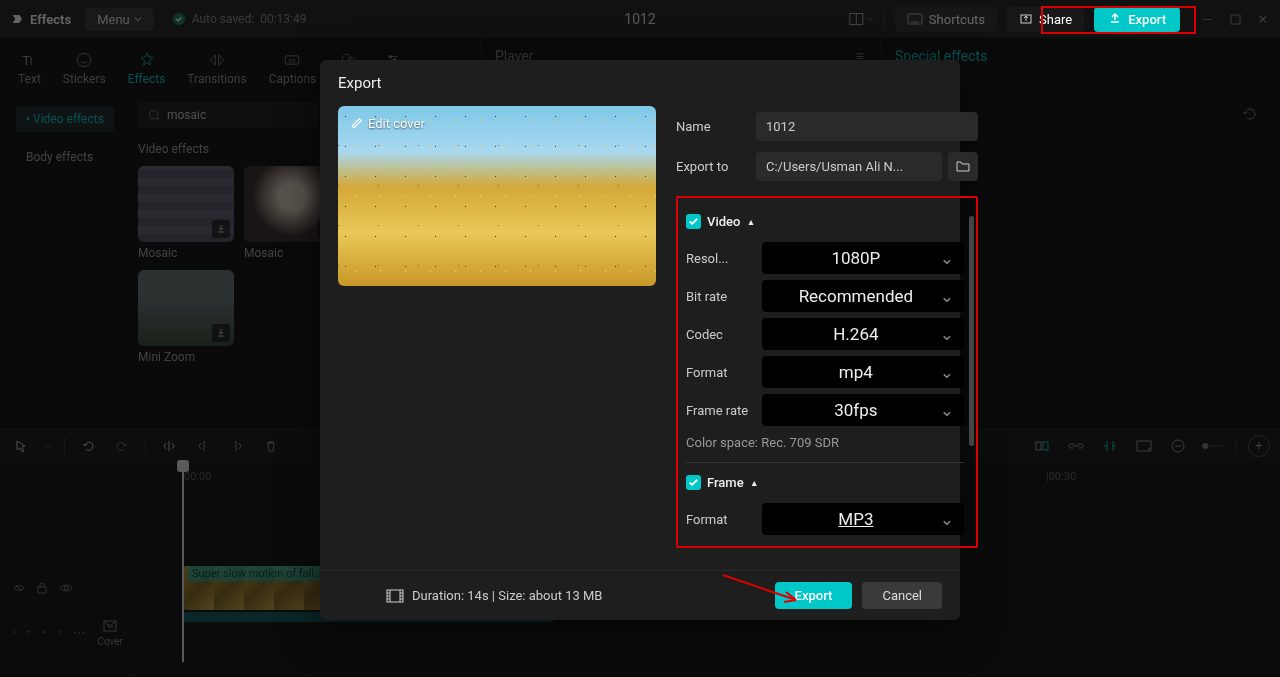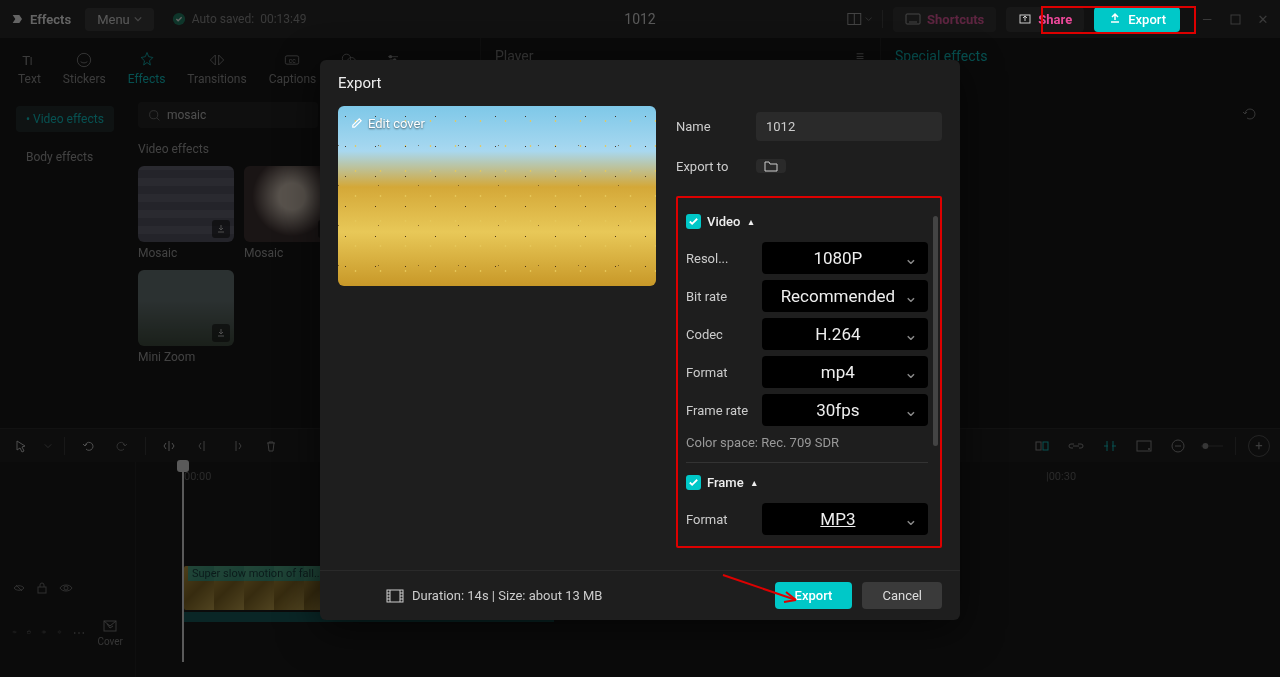--- a/index.html
+++ b/index.html
@@ -11,21 +11,21 @@
   .topbar { height: 38px; display: flex; align-items: center; padding: 0 10px; background: #111; }
   .logo { display: flex; align-items: center; gap: 4px; font-weight: 600; color: #fff; font-size: 13px; }
   .logo-icon { width: 16px; height: 16px; }
   .menu-btn { margin-left: 14px; background: #2a2a2a; border-radius: 4px; padding: 4px 12px; display: flex; align-items: center; gap: 4px; color: #ddd; }
   .autosave { margin-left: 18px; display: flex; align-items: center; gap: 6px; color: #888; font-size: 12px; }
   .check-icon { width: 14px; height: 14px; }
   .title-center { position: absolute; left: 50%; transform: translateX(-50%); color: #ddd; font-size: 14px; }
   .topbar-right { margin-left: auto; display: flex; align-items: center; gap: 10px; }
   .tb-icon-btn { width: 26px; height: 26px; display: flex; align-items: center; justify-content: center; color: #aaa; }
   .tb-sep { width: 1px; height: 18px; background: #333; }
-  .tb-btn { background: #222; border-radius: 4px; padding: 5px 12px; display: flex; align-items: center; gap: 6px; color: #ec4899; font-weight: bold; }
+  .tb-btn { background: #222; border-radius: 4px; padding: 5px 12px; display: flex; align-items: center; gap: 6px; color: #ffffff; }
   .tb-export { background: #00c8c8; color: #fff; font-weight: 500; padding: 5px 14px; border-radius: 4px; display: flex; align-items: center; gap: 6px; }
   .red-box-top { position: absolute; top: 6px; right: 84px; width: 155px; height: 28px; border: 2px solid #d00; z-index: 100; }
   .win-btns { display: flex; gap: 14px; margin-left: 10px; color: #888; }
   .win-btn { width: 14px; height: 14px; display:flex; align-items:center; justify-content:center; }
 
   
   .main { display: flex; height: 390px; }
   .tabs-col { width: 480px; padding: 6px 10px; }
   .tabs-row { display: flex; gap: 22px; align-items: flex-start; padding: 2px 8px; }
   .tab-item { display: flex; flex-direction: column; align-items: center; gap: 2px; color: #999; font-size: 12px; padding-top: 4px; }
@@ -478,20 +478,21 @@
       </div>
     </div>
     <div class="form-col">
       <div class="form-row">
         <div class="form-label">Name</div>
         <input class="form-input" value="1012" style="">
       </div>
       <div class="form-row">
         <div class="form-label">Export to</div>
         <div class="path-row">
+          <input class="form-input" style="min-width: 0px;" value="C:/Users/Usman Ali N...">
           <div class="folder-btn">
             <svg width="16" height="14" viewBox="0 0 16 14">
                 <path d="M2 3h4l1 2h7v7H2z" stroke="#ccc" fill="none"></path>
               </svg>
           </div>
         </div>
       </div>
       <div class="red-box-settings">
         <div class="scroll-thumb"></div>
         <div class="section-head">

